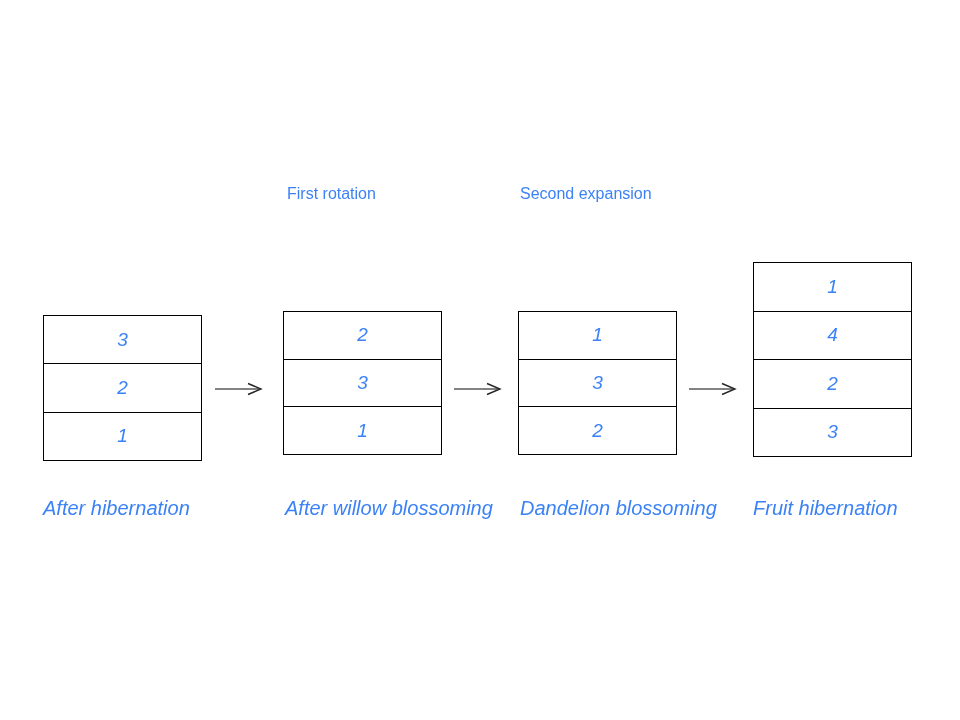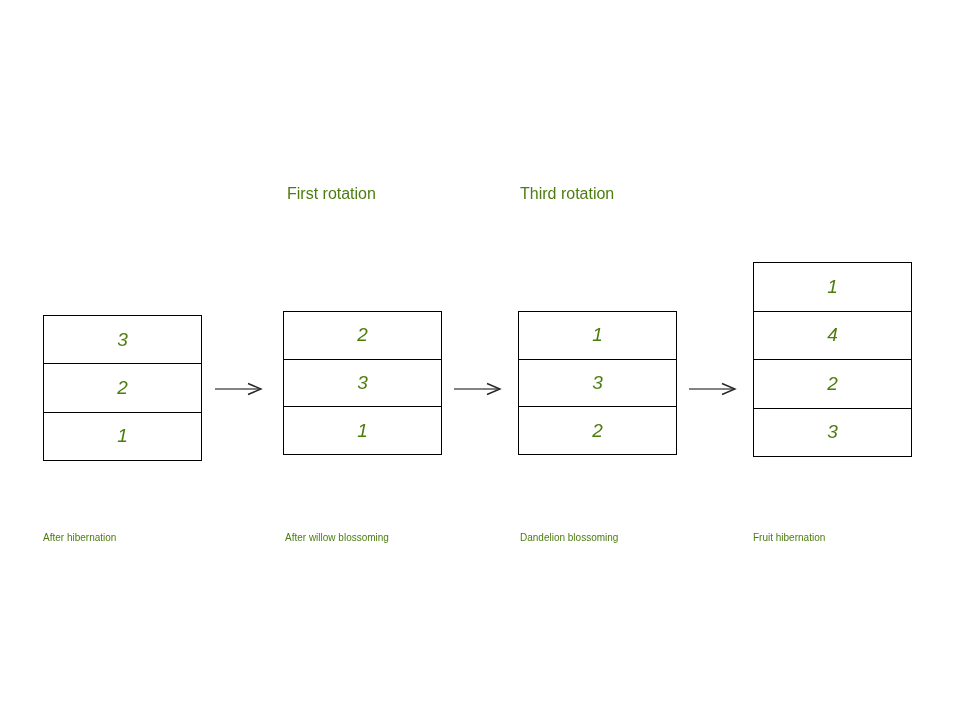--- a/index.html
+++ b/index.html
@@ -6,21 +6,21 @@
     margin: 0;
     padding: 0;
     background: #ffffff;
   }
   .slide {
     position: relative;
     width: 960px;
     height: 720px;
     background: #ffffff;
     font-family: "Liberation Sans", sans-serif;
-    color: #4d7c0f;
+    color: #3b82f6;
     overflow: hidden;
   }
   .stage-header {
     position: absolute;
     top: 184px;
     font-size: 16px;
     line-height: 1.25;
     white-space: nowrap;
   }
   .stage-header.wrap {
@@ -43,38 +43,39 @@
     justify-content: center;
     font-size: 19px;
     font-style: italic;
     border-bottom: 1px solid #000000;
   }
   .cell:last-child {
     border-bottom: none;
   }
   .caption {
     position: absolute;
-    top: 532px;
-    font-size: 10px;
+    top: 497px;
+    font-size: 20px;
     white-space: nowrap;
+    font-style: italic;
   }
   .flow-arrow {
     position: absolute;
     top: 381px;
     width: 52px;
     height: 16px;
   }
 </style>
 </head>
 <body>
 
 <div class="slide">
 
   <div class="stage-header" style="left:287px">First rotation</div>
-  <div class="stage-header" style="left:520px">Third rotation</div>
+  <div class="stage-header" style="left:520px">Second expansion</div>
 
   <div class="stack" style="left:43px; top:315px; height:146px">
     <div class="cell">3</div>
     <div class="cell">2</div>
     <div class="cell">1</div>
   </div>
 
   <div class="stack" style="left:283px; top:311px; height:144px">
     <div class="cell">2</div>
     <div class="cell">3</div>

